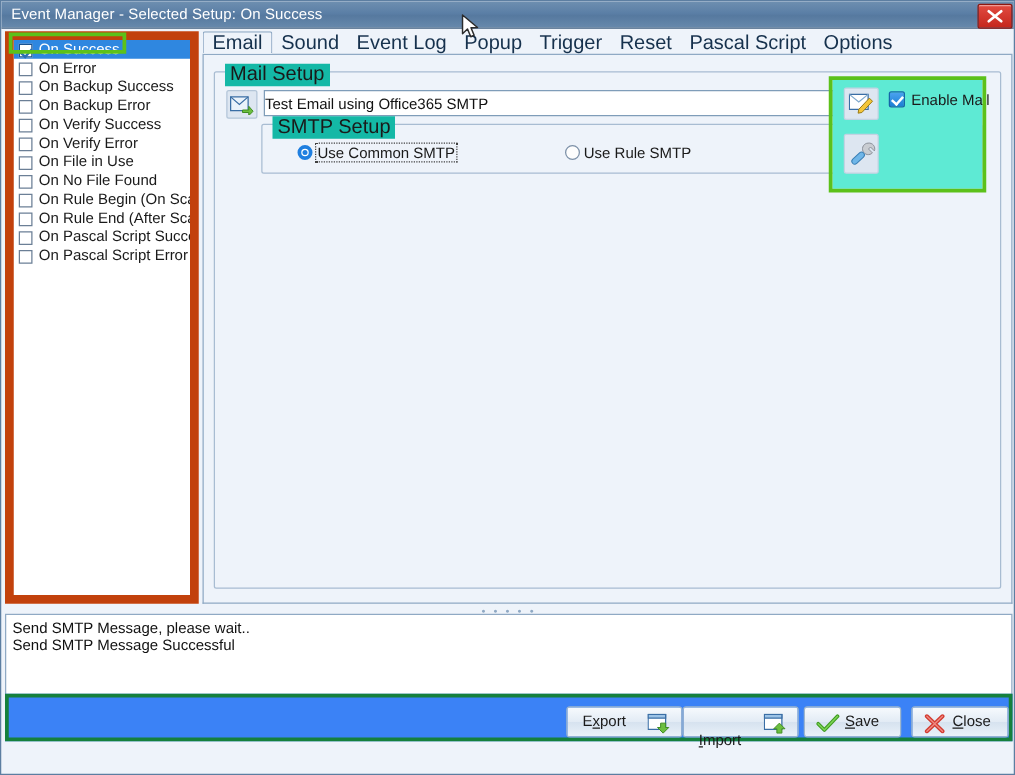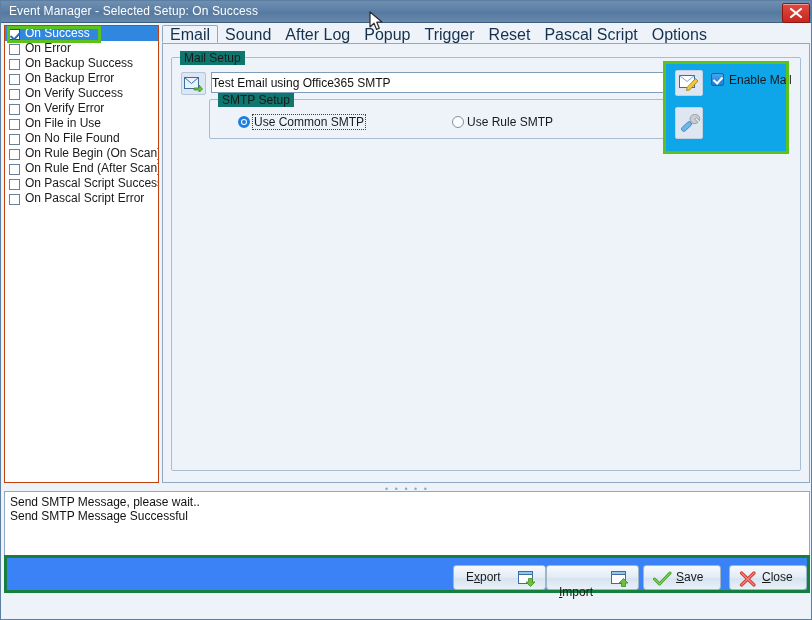--- a/index.html
+++ b/index.html
@@ -43,21 +43,21 @@
     box-shadow: inset 0 1px 0 rgba(255,255,255,.45);
     cursor: pointer;
   }
   #win-close svg { position: absolute; left: 6px; top: 3px; }
 
   
   #sidebar {
     position: absolute; left: 3px; top: 24px;
     width: 155px; height: 458px;
     background: #ffffff;
-    border: 1px solid #c2410c;
+    border: 7px solid #c2410c;
     box-sizing: border-box;
     overflow: hidden;
   }
   .evt-row {
     position: relative;
     height: 15px;
     line-height: 15px;
     padding-left: 4px;
     white-space: nowrap;
     font-size: 12px;
@@ -136,23 +136,23 @@
   
   .groupbox {
     position: absolute;
     border: 1px solid #a8bcd2;
     border-radius: 2px;
     box-sizing: border-box;
   }
   .group-title {
     position: absolute;
     top: -7px; left: 8px;
-    background: #0f766e;
+    background: #14b8a6;
     padding: 0 4px;
-    font-size: 12px;
+    font-size: 16px;
     color: #1a1a1a;
     white-space: nowrap;
   }
   #grp-mailsetup { left: 8px; top: 13px; width: 630px; height: 414px; }
   #grp-smtpsetup { left: 37px; top: 41px; width: 577px; height: 40px; }
 
   
   #mail-icon-btn {
     position: absolute; left: 9px; top: 14px;
     width: 25px; height: 23px;
@@ -209,21 +209,21 @@
     width: 126px; height: 93px;
     border: 3px solid #5cc11a;
     box-sizing: border-box;
     z-index: 6;
     pointer-events: none;
   }
   #rightbox {
     position: absolute;
     left: 665px; top: 63px;
     width: 120px; height: 87px;
-    background: #0ea5e9;
+    background: #5eead4;
     box-sizing: border-box;
     z-index: 5;
   }
   .sq-btn {
     position: absolute;
     width: 28px; height: 26px;
     background: #dde6f1;
     border: 1px solid #c3d2e2;
     border-radius: 2px;
     cursor: pointer;
@@ -339,21 +339,21 @@
         <div class="evt-row"><span class="evt-cb"></span><span class="evt-label">On No File Found</span></div>
         <div class="evt-row"><span class="evt-cb"></span><span class="evt-label">On Rule Begin (On Scan)</span></div>
         <div class="evt-row"><span class="evt-cb"></span><span class="evt-label">On Rule End (After Scan)</span></div>
         <div class="evt-row"><span class="evt-cb"></span><span class="evt-label">On Pascal Script Success</span></div>
         <div class="evt-row"><span class="evt-cb"></span><span class="evt-label">On Pascal Script Error</span></div>
       </div>
   </div>
   <div id="green-hl-list"></div>
 
   <div id="rightpane">
-    <div id="tabstrip"><span class="tab active">Email</span><span class="tab">Sound</span><span class="tab">After Log</span><span class="tab">Popup</span><span class="tab">Trigger</span><span class="tab">Reset</span><span class="tab">Pascal Script</span><span class="tab">Options</span></div>
+    <div id="tabstrip"><span class="tab active">Email</span><span class="tab">Sound</span><span class="tab">Event Log</span><span class="tab">Popup</span><span class="tab">Trigger</span><span class="tab">Reset</span><span class="tab">Pascal Script</span><span class="tab">Options</span></div>
 
     <div id="tabbody">
 
       <div class="groupbox" id="grp-mailsetup">
         <span class="group-title">Mail Setup</span>
 
         <div id="mail-icon-btn">
           <svg width="19" height="16" viewBox="0 0 19 16" style="position:absolute;left:2px;top:3px">
             <rect x="0.5" y="1.5" width="14" height="11" fill="#eaf3fb" stroke="#3a6ea5"></rect>
             <path d="M0.5 1.5 L7.5 7.5 L14.5 1.5" fill="none" stroke="#3a6ea5"></path>

